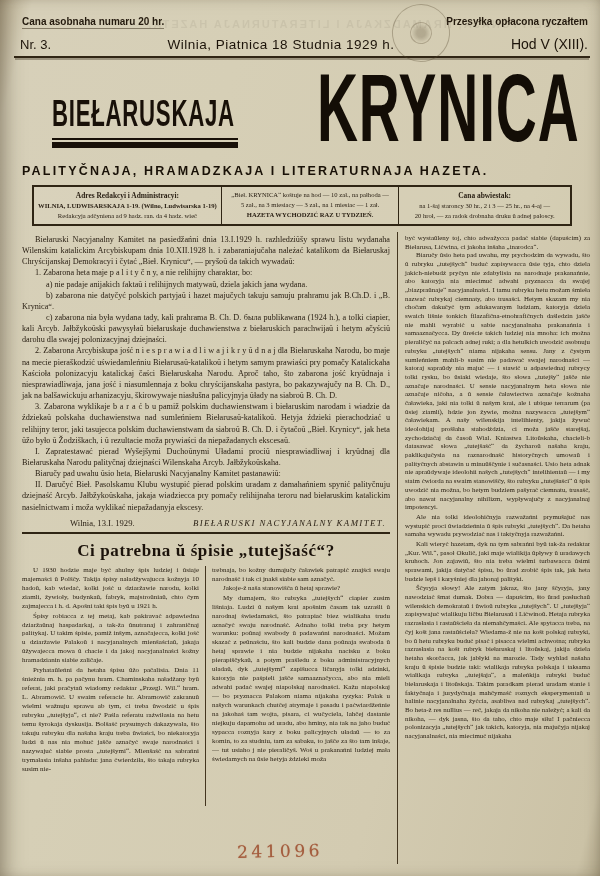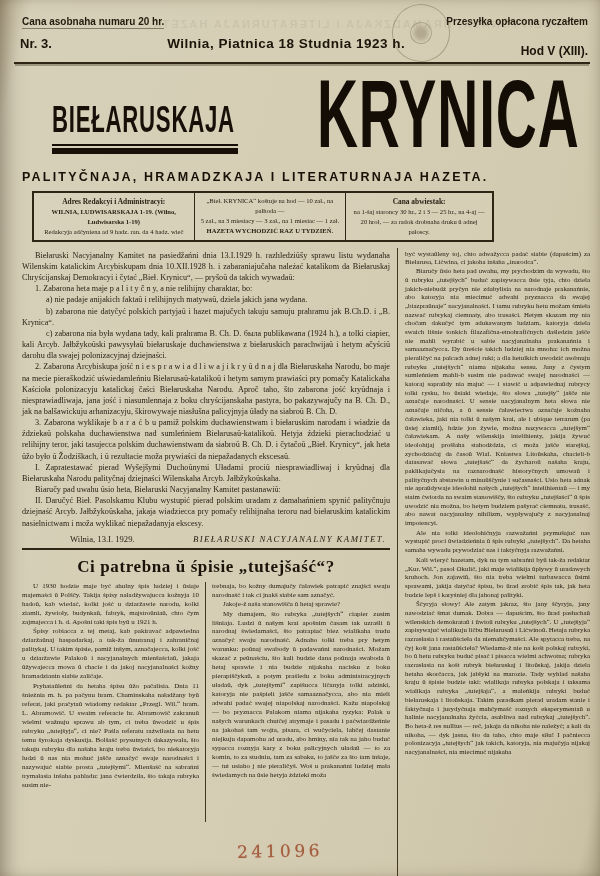--- a/index.html
+++ b/index.html
@@ -32,28 +32,28 @@
   }
 
   .topline{
     display:flex; justify-content:space-between; align-items:flex-start;
     font-family:"Liberation Sans",sans-serif; font-weight:bold; font-size:10px;
     padding:6px 2px 0 8px; color:#241a0e;
   }
   .topline .price{ border-bottom:1px solid rgba(50,38,20,.5); padding-bottom:1px; }
 
   .dateline{
-    display:flex; justify-content:space-between; align-items:flex-start;
+    display:flex; justify-content:space-between; align-items:center;
     padding:7px 2px 4px 6px;
     border-bottom:2px solid #302514; box-shadow:0 3px 0 -1px rgba(48,37,20,.35);
-    font-family:"Liberation Sans",sans-serif; font-weight:bold; color:#1d140a;
+    font-family:"Liberation Sans",sans-serif; font-weight:normal; color:#1d140a;
   }
   .dateline .issue{ font-size:13px; }
   .dateline .date{ font-size:13.5px; letter-spacing:.5px; }
-  .dateline .year{ font-size:12px;margin-top:8px; }
+  .dateline .year{ font-size:14px; }
 
   .masthead{
     display:flex; align-items:flex-end; gap:18px;
     padding:14px 4px 0 38px; height:96px; overflow:visible;
   }
   .mast-left{ padding-bottom:6px; }
   .mast-small{
     font-family:"Liberation Sans",sans-serif; font-weight:bold; font-size:30px;
     color:#181008; white-space:nowrap;
     transform:scale(.74,1.25); transform-origin:left bottom; letter-spacing:1px;
@@ -64,21 +64,21 @@
     font-family:"Liberation Sans",sans-serif; font-weight:bold; font-size:66px;
     line-height:.95; color:#130d06; white-space:nowrap; letter-spacing:1px;
     transform:scale(.86,1.45); transform-origin:left bottom;
   }
   .subtitle{
     font-family:"Liberation Sans",sans-serif; font-weight:bold; font-size:12.5px;
     letter-spacing:2.2px; color:#191107; padding:10px 0 5px 8px; white-space:nowrap;
   }
 
   .infobox{
-    display:flex; border:2px solid #2f2514; margin:2px 0 6px 18px; width:462px;
+    display:flex; border:2px solid #2f2514; margin:2px 0 6px 18px; width:540px;
     background:rgba(255,252,240,.06);
   }
   .infobox .cell{ padding:3px 4px; font-size:6.6px; line-height:1.5; text-align:center; }
   .infobox .cell + .cell{ border-left:1.5px solid #2f2514; }
   .cell-address{ width:196px; } .cell-subscr{ width:186px; } .cell-ads{ width:180px; }
   .infobox .hd{ font-weight:bold; font-size:7.4px; }
   .infobox .caps{ font-weight:bold; }
 
   .content{ display:flex; margin-left:4px; height:632px; overflow:hidden; }
   .col-main{ width:384px; padding:2px 7px 0 4px; border-right:1px solid #43351f; }
@@ -133,21 +133,21 @@
 
   <div class="inner">
 
     <div class="topline">
       <span class="price">Cana asobnaha numaru 20 hr.</span>
       <span class="postage">Przesyłka opłacona ryczałtem</span>
     </div>
 
     <div class="dateline">
       <span class="issue">Nr. 3.</span>
-      <span class="date">Wilnia, Piatnica 18 Studnia 1923 h.</span>
+      <span class="date">Wilnia, Piatnica 18 Studnia 1929 h.</span>
       <span class="year">Hod V (XIII).</span>
     </div>
 
     <div class="masthead">
       <div class="mast-left">
         <div class="mast-small">BIEŁARUSKAJA</div>
         <div class="mast-bar-thin"></div>
         <div class="mast-bar-thick"></div>
       </div>
       <div class="mast-big">KRYNICA</div>

